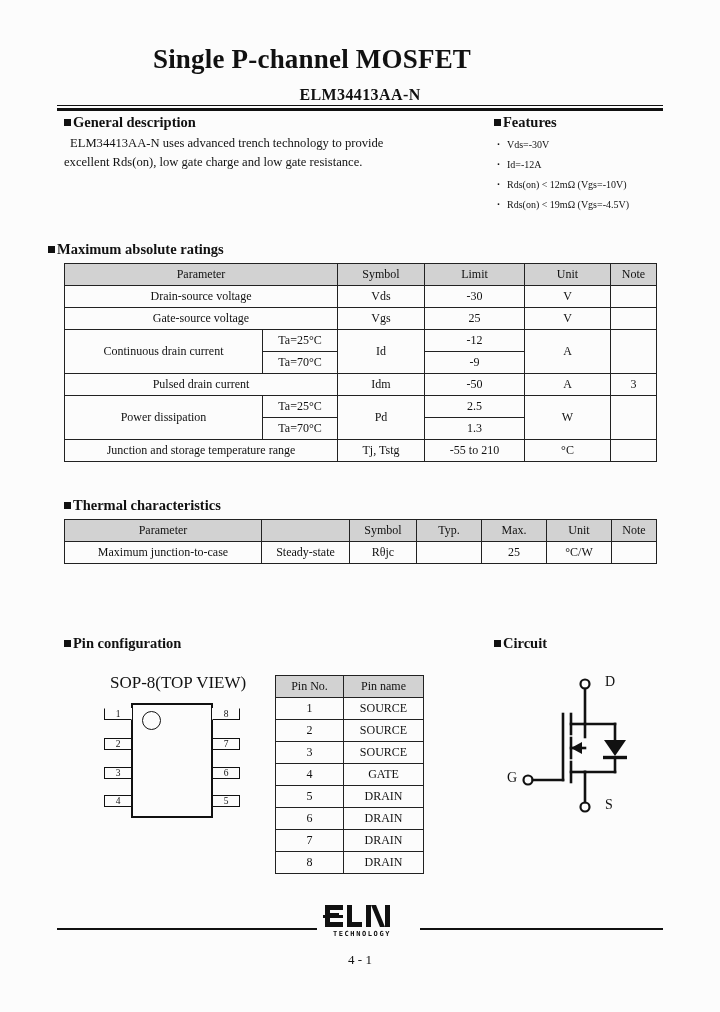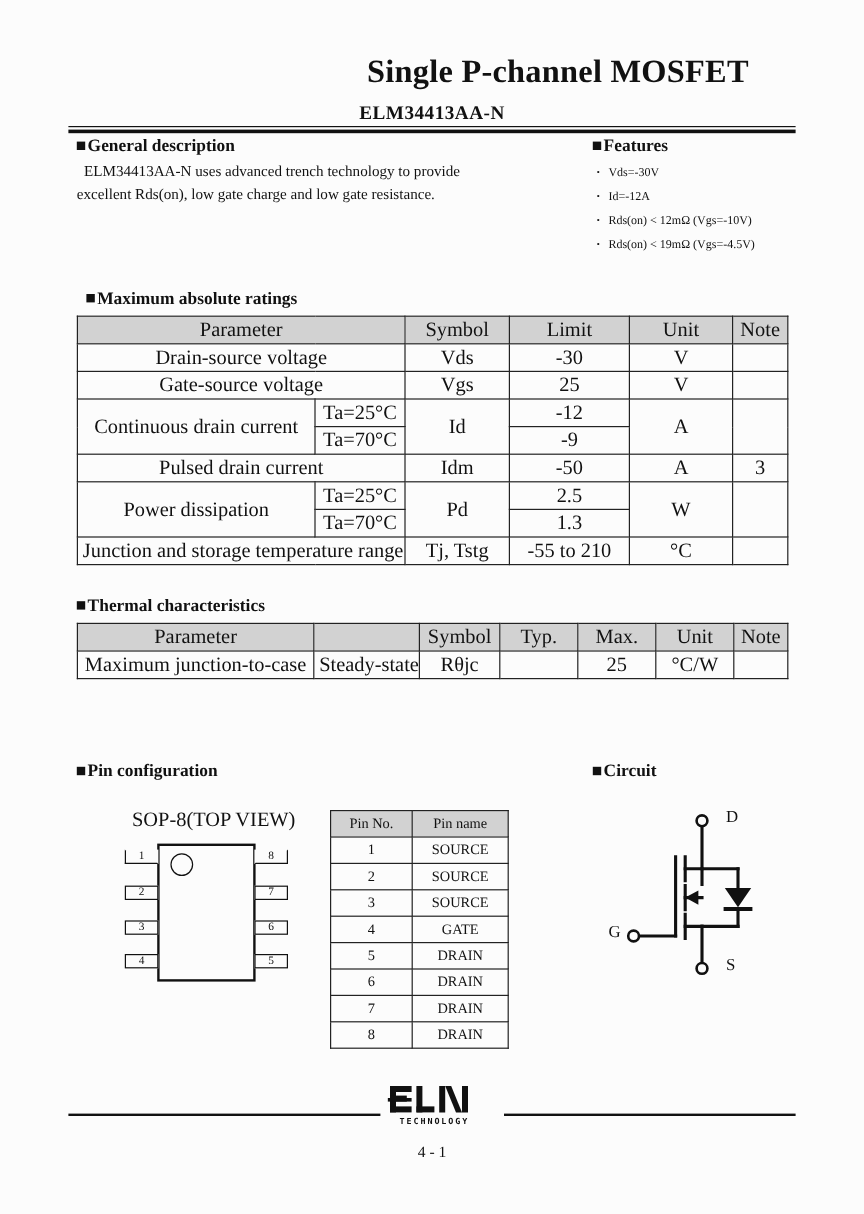--- a/index.html
+++ b/index.html
@@ -20,21 +20,21 @@
     inset: 0;
     width: 720px;
     height: 1012px;
   }
 
   
   .doc-title {
     position: absolute;
     left: 0; top: 44px;
     width: 624px;
-    text-align: right;
+    text-align: center;
     font-size: 27px;
     font-weight: bold;
     letter-spacing: .2px;
   }
   .part-number {
     position: absolute;
     left: 0; top: 86px;
     width: 720px;
     text-align: center;
     font-size: 16px;
@@ -98,21 +98,21 @@
     position: absolute;
     left: 2px;
     top: -1px;
     font-size: 15px;
   }
 
   
   table.dt {
     position: absolute;
     border-collapse: collapse;
-    font-size: 17px;
+    font-size: 12px;
     table-layout: fixed;
   }
   table.dt td, table.dt th {
     border: 1px solid #222;
     padding: 1px 4px;
     height: 19px;
     font-weight: normal;
     text-align: center;
     vertical-align: middle;
     overflow: hidden;
@@ -231,21 +231,21 @@
   <div class="sect-head" style="left:494px; top:114px;">
     <span class="sq"></span><span>Features</span>
   </div>
   <div class="features">
     <div class="feat">Vds=-30V</div>
     <div class="feat">Id=-12A</div>
     <div class="feat">Rds(on) &lt; 12mΩ (Vgs=-10V)</div>
     <div class="feat">Rds(on) &lt; 19mΩ (Vgs=-4.5V)</div>
   </div>
 
-  <div class="sect-head" style="left:72px; top:241px;">
+  <div class="sect-head" style="left:48px; top:241px;">
     <span class="sq"></span><span>Maximum absolute ratings</span>
   </div>
 
   <table class="dt" id="ratings-table">
     <colgroup>
       <col style="width:198px">
         <col style="width:75px">
         <col style="width:87px">
       <col style="width:100px">
         <col style="width:86px">

